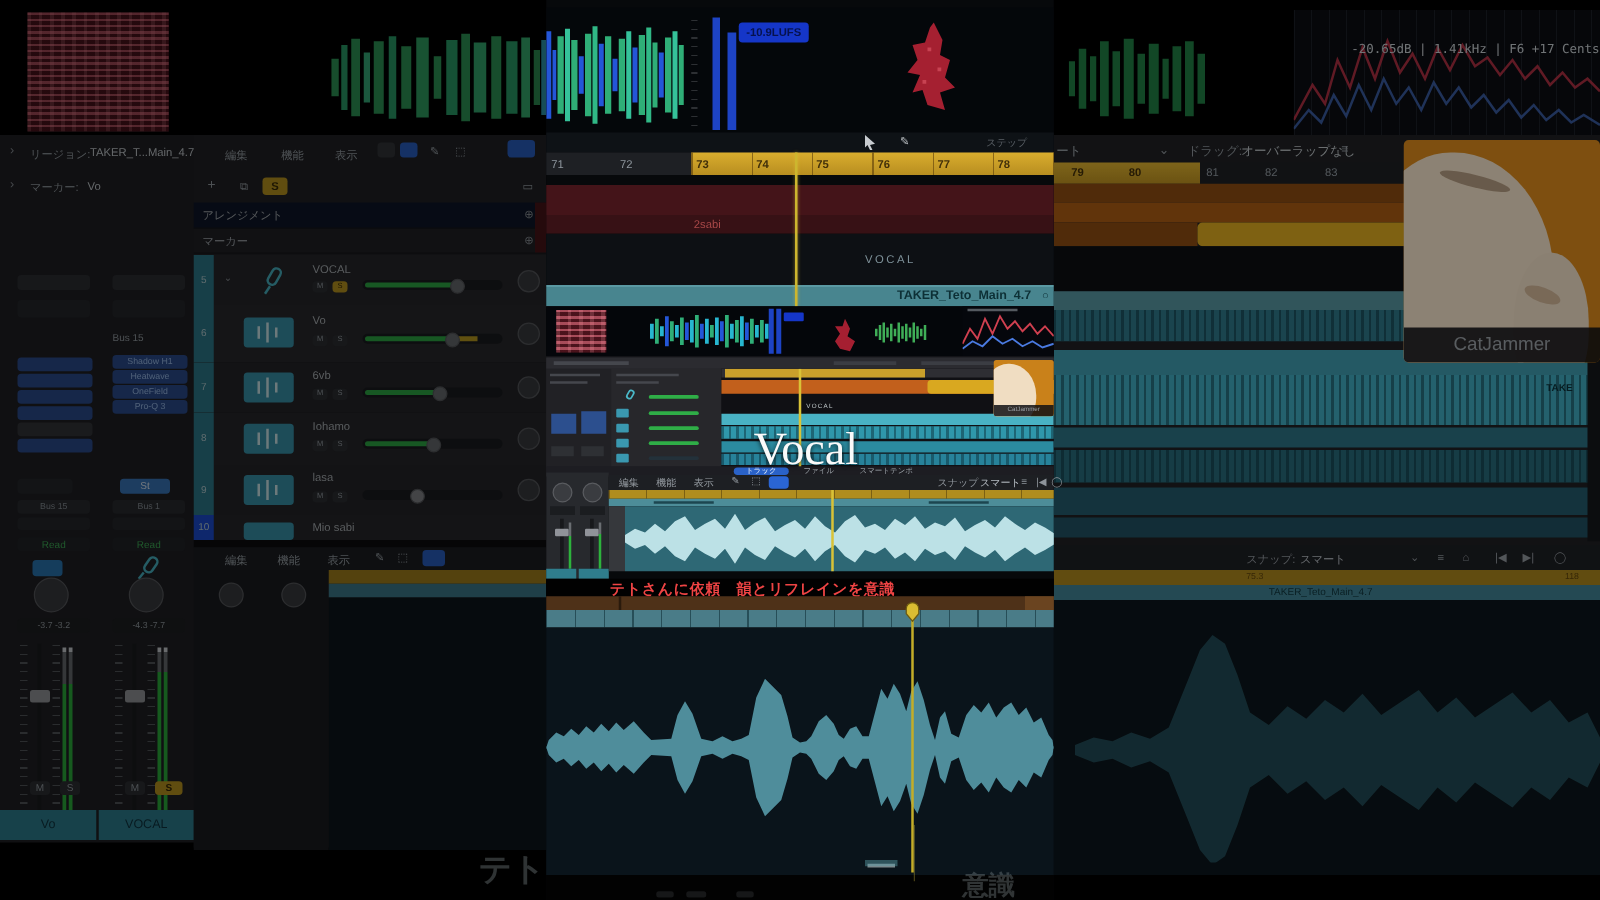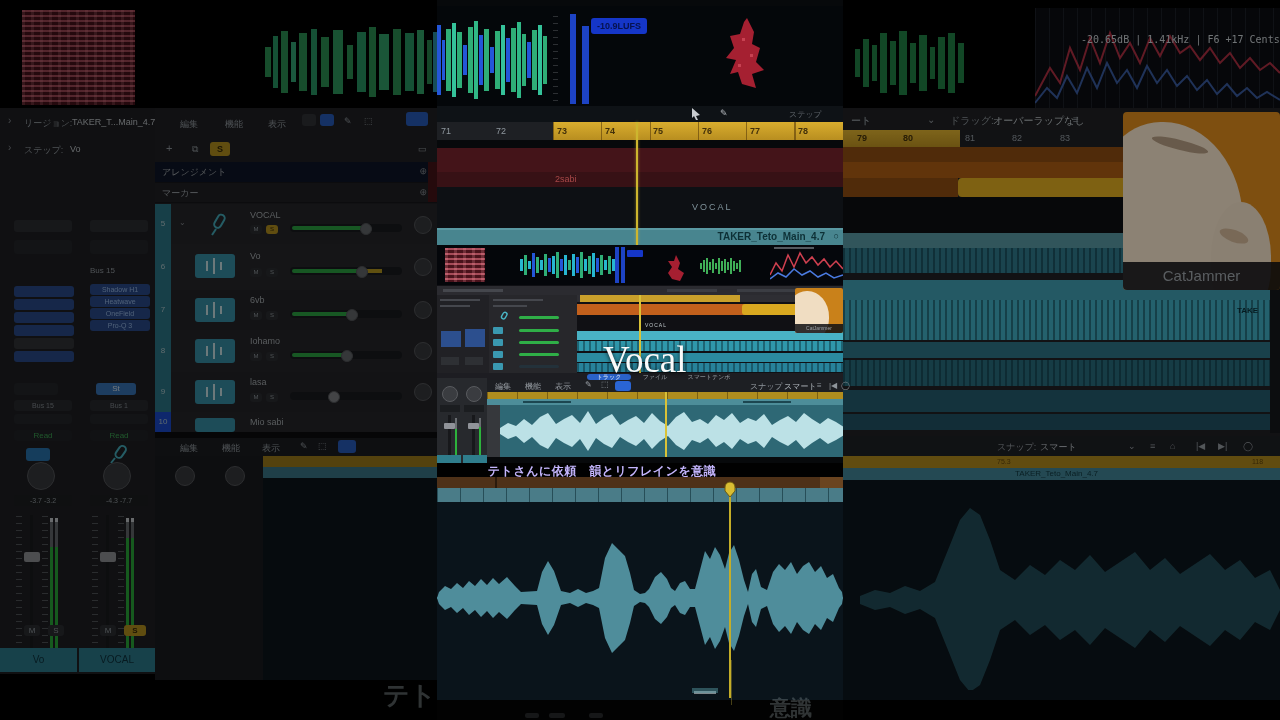--- a/index.html
+++ b/index.html
@@ -52,21 +52,21 @@
       </g>
     </svg>
 
     <div class="abs" style="left:0;top:108px;width:437px;height:570px;background:#232327;"></div>
 
     <div class="abs" style="left:0;top:108px;width:155px;height:570px;background:#202024;"></div>
     <span class="abs t10" style="left:8px;top:115px;color:#8a9096;">›</span>
     <span class="abs t9" style="left:24px;top:117px;color:#9aa2a8;">リージョン:</span>
     <span class="abs t9" style="left:72px;top:117px;color:#c8ced2;">TAKER_T...Main_4.7</span>
     <span class="abs t10" style="left:8px;top:142px;color:#8a9096;">›</span>
-    <span class="abs t9" style="left:24px;top:144px;color:#9aa2a8;">ステップ:</span>
+    <span class="abs t9" style="left:24px;top:144px;color:#9aa2a8;">マーカー:</span>
     <span class="abs t9" style="left:70px;top:144px;color:#c8ced2;">Vo</span>
 
     <div class="abs chip" style="left:14px;top:220px;width:58px;height:12px;background:#2e3034;"></div>
     <div class="abs chip" style="left:90px;top:220px;width:58px;height:12px;background:#2e3034;"></div>
     <div class="abs chip" style="left:14px;top:240px;width:58px;height:14px;background:#26282c;"></div>
     <div class="abs chip" style="left:90px;top:240px;width:58px;height:14px;background:#26282c;"></div>
     <span class="abs t8" style="left:90px;top:266px;color:#9aa2a8;">Bus 15</span>
 
     <div class="abs chip" style="left:14px;top:286px;width:60px;height:11px;background:#2c4f92;"></div>
     <div class="abs chip" style="left:14px;top:299px;width:60px;height:11px;background:#2c4f92;"></div>
@@ -297,21 +297,21 @@
     <div class="abs" style="left:192px;top:8px;width:245px;height:100px;background:#0b0d12;background-image:repeating-linear-gradient(90deg,rgba(100,110,130,.18) 0 1px,transparent 1px 14px);">
       <svg width="245" height="100">
         <polyline points="0,88 15,60 25,75 35,40 45,62 55,30 65,55 75,25 85,50 95,35 105,55 115,30 125,48 135,28 145,45 155,38 165,52 175,40 185,55 195,45 205,60 215,50 225,62 235,55 245,65" fill="none" stroke="#c23448" stroke-width="2" opacity=".85"></polyline>
         <polyline points="0,95 12,80 22,90 32,68 42,85 52,60 62,80 72,55 82,75 92,62 102,80 112,58 122,75 132,62 142,78 152,68 162,82 172,72 182,86 192,76 202,88 212,80 222,90 232,84 245,92" fill="none" stroke="#3e64b0" stroke-width="2" opacity=".85"></polyline>
       </svg>
       <span class="abs mono t10" style="left:46px;top:26px;color:#c2c8cc;white-space:nowrap;">-20.65dB | 1.41kHz | F6  +17 Cents</span>
     </div>
 
     <div class="abs" style="left:0;top:108px;width:437px;height:572px;background:#1f2023;"></div>
 
-    <span class="abs t10" style="left:8px;top:114px;color:#9aa2a8;">ート</span>
+    <span class="abs t10" style="left:2px;top:114px;color:#9aa2a8;">ート</span>
     <span class="abs t10" style="left:84px;top:114px;color:#8a9096;">⌄</span>
     <span class="abs t10" style="left:107px;top:114px;color:#8a9096;">ドラッグ:</span>
     <span class="abs t10" style="left:150px;top:114px;color:#b8bec2;">オーバーラップなし</span>
     <span class="abs t10" style="left:230px;top:114px;color:#8a9096;">≡</span>
 
     <div class="abs" style="left:0;top:130px;width:117px;height:17px;background:linear-gradient(180deg,#d9ad2e,#b88e20);">
       <span class="abs t9" style="left:14px;top:3px;color:#42300a;font-weight:bold;">79</span>
       <span class="abs t9" style="left:60px;top:3px;color:#42300a;font-weight:bold;">80</span>
     </div>
     <div class="abs" style="left:117px;top:130px;width:320px;height:17px;background:#1e2024;">
@@ -608,21 +608,21 @@
     </div>
     <div class="abs" style="left:50px;top:405px;width:13px;height:52px;background:#36383c;"></div>
     <div class="abs" style="left:63px;top:405px;width:343px;height:52px;background:#2e6875;overflow:hidden;">
       <svg width="344" height="52">
         <path fill="#c9ecf0" opacity=".92" d="M0,23 L8,18 16,21 24,14 32,20 40,12 48,8 56,19 64,14 72,10 80,18 88,6 96,19 104,13 112,9 120,20 128,15 136,11 144,18 152,8 160,16 168,21 176,12 184,7 192,17 200,14 208,19 216,10 224,15 232,8 240,18 248,13 256,16 264,9 272,20 280,15 288,11 296,17 304,8 312,14 320,19 328,13 336,17 344,22 L344,30 336,35 328,39 320,33 312,38 304,44 296,35 288,41 280,37 272,32 264,43 256,36 248,39 240,34 232,44 224,37 216,42 208,33 200,38 192,35 184,45 176,40 168,31 160,36 152,44 144,34 136,41 128,37 120,32 112,43 104,39 96,33 88,46 80,34 72,42 64,38 56,33 48,44 40,40 32,32 24,38 16,31 8,34 0,29 Z"></path>
       </svg>
     </div>
     <div class="abs" style="left:228px;top:392px;width:2px;height:65px;background:#d9c237;"></div>
 
     <div class="abs" style="left:0;top:463px;width:406px;height:14px;background:#010101;">
-      <div class="abs serif" style="width:330px;text-align:center;top:0;font-size:12px;font-weight:bold;color:#c4b5fd;letter-spacing:.5px;">テトさんに依頼　韻とリフレインを意識</div>
+      <div class="abs serif" style="width:330px;text-align:center;top:0;font-size:12px;font-weight:bold;color:#ef4444;letter-spacing:.5px;">テトさんに依頼　韻とリフレインを意識</div>
     </div>
 
     <div class="abs" style="left:0;top:477px;width:406px;height:11px;background:#4e3118;">
       <div class="abs" style="left:58px;top:0;width:2px;height:11px;background:#2a1a0c;"></div>
       <div class="abs" style="left:383px;top:0;width:23px;height:11px;background:#6a4420;"></div>
     </div>
     <div class="abs rulerticks" style="left:0;top:488px;width:406px;height:14px;background-color:#4a7c88;"></div>
 
     <div class="abs" style="left:0;top:502px;width:406px;height:198px;background:#0a141b;overflow:hidden;">
       <div class="abs" style="left:0;top:95px;width:406px;height:2px;background:rgba(79,141,155,.8);"></div>

